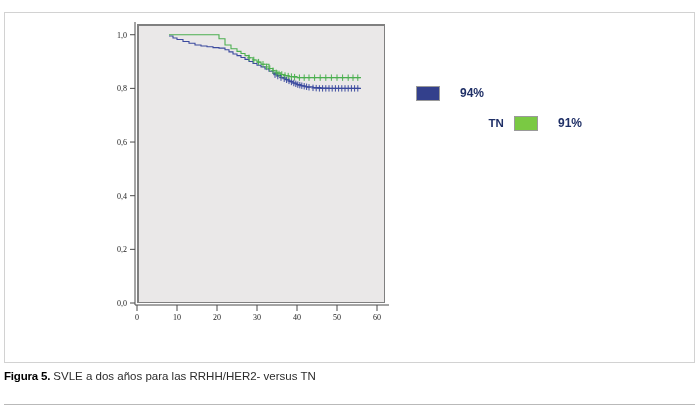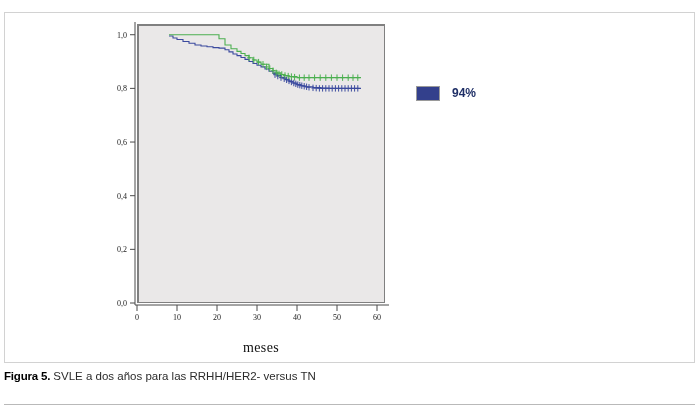--- a/index.html
+++ b/index.html
@@ -102,21 +102,21 @@
   }
   .legend-swatch {
     width: 24px;
     height: 15px;
     margin-left: 10px;
     border: 1px solid #9a9a9a;
     box-sizing: border-box;
     flex: 0 0 auto;
   }
   .legend-pct {
-    margin-left: 12px;
+    margin-left: 20px;
     font-family: "Liberation Sans", sans-serif;
     font-size: 12px;
     font-weight: bold;
     color: #1f2f66;
     white-space: nowrap;
   }
 
   
   .caption {
     position: absolute;
@@ -298,26 +298,30 @@
           <line x1="240.2" y1="56.453846153846186" x2="240.2" y2="62.85384615384619"></line>
           <line x1="238.29999999999998" y1="59.65384615384619" x2="242.1" y2="59.65384615384619"></line>
           <line x1="245" y1="56.453846153846186" x2="245" y2="62.85384615384619"></line>
           <line x1="243.1" y1="59.65384615384619" x2="246.9" y2="59.65384615384619"></line>
           <line x1="249.8" y1="56.453846153846186" x2="249.8" y2="62.85384615384619"></line>
           <line x1="247.9" y1="59.65384615384619" x2="251.70000000000002" y2="59.65384615384619"></line>
         </g>
       </g>
   </svg>
 
-  <div class="axis-title">meses</div>
 
   <div class="legend">
     <div class="legend-row">
       <span class="legend-swatch" id="sw0" style="background: rgb(51, 64, 140);"></span>
       <span class="legend-pct">94%</span>
     </div>
+    <div class="legend-row">
+      <span class="legend-label">TN</span>
+      <span class="legend-swatch" id="sw1" style="background: rgb(122, 201, 67);"></span>
+      <span class="legend-pct">91%</span>
+    </div>
   </div>
 
   <div class="caption"><b>Figura 5.</b><span> SVLE a dos años para las RRHH/HER2- versus TN</span></div>
 
   <div class="bottom-rule"></div>
 
 </div>
 
 </body></html>

